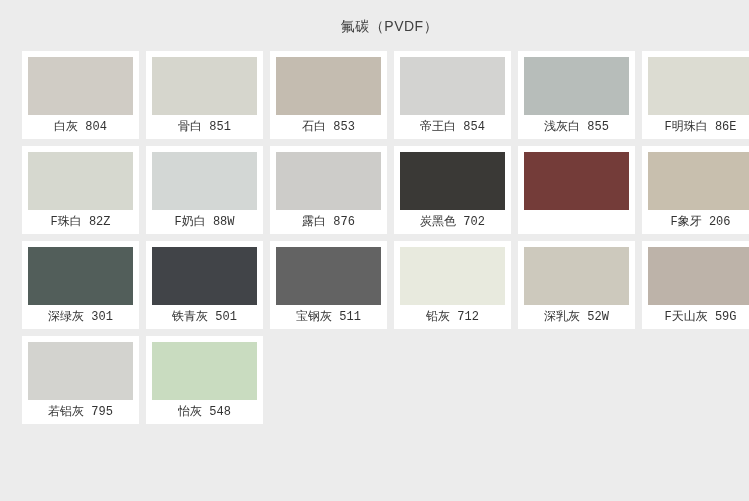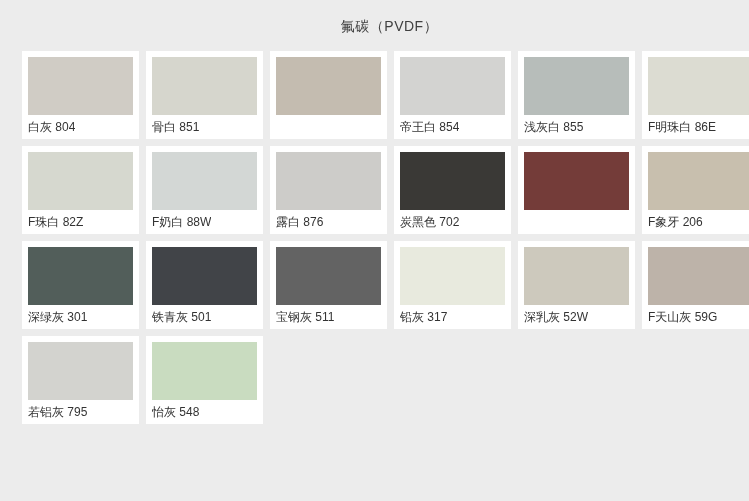--- a/index.html
+++ b/index.html
@@ -42,21 +42,22 @@
     box-sizing: border-box;
   }
   .swatch-card {
     background: #ffffff;
     width: 117px;
     height: 88px;
     box-sizing: border-box;
     padding: 6px 6px 0 6px;
     display: flex;
     flex-direction: column;
-    align-items: flex-start;
+    align-items: center;
+    font-family: Liberation Mono, monospace;
   }
   .swatch-color {
     width: 105px;
     height: 58px;
     display: block;
   }
   .swatch-label {
     font-size: 12px;
     color: #333333;
     text-align: center;
@@ -80,20 +81,21 @@
       <span class="swatch-label">白灰 804</span>
     </div>
 
     <div class="swatch-card">
       <span class="swatch-color" style="background-color: rgb(214, 214, 205);"></span>
       <span class="swatch-label">骨白 851</span>
     </div>
 
     <div class="swatch-card">
       <span class="swatch-color" style="background-color: rgb(196, 188, 176);"></span>
+      <span class="swatch-label">石白 853</span>
     </div>
 
     <div class="swatch-card">
       <span class="swatch-color" style="background-color: rgb(211, 211, 209);"></span>
       <span class="swatch-label">帝王白 854</span>
     </div>
 
     <div class="swatch-card">
       <span class="swatch-color" style="background-color: rgb(183, 189, 186);"></span>
       <span class="swatch-label">浅灰白 855</span>
@@ -143,21 +145,21 @@
       <span class="swatch-label">铁青灰 501</span>
     </div>
 
     <div class="swatch-card">
       <span class="swatch-color" style="background-color: rgb(99, 99, 99);"></span>
       <span class="swatch-label">宝钢灰 511</span>
     </div>
 
     <div class="swatch-card">
       <span class="swatch-color" style="background-color: rgb(232, 234, 222);"></span>
-      <span class="swatch-label">铅灰 317</span>
+      <span class="swatch-label">铅灰 712</span>
     </div>
 
     <div class="swatch-card">
       <span class="swatch-color" style="background-color: rgb(205, 201, 189);"></span>
       <span class="swatch-label">深乳灰 52W</span>
     </div>
 
     <div class="swatch-card">
       <span class="swatch-color" style="background-color: rgb(189, 179, 169);"></span>
       <span class="swatch-label">F天山灰 59G</span>

